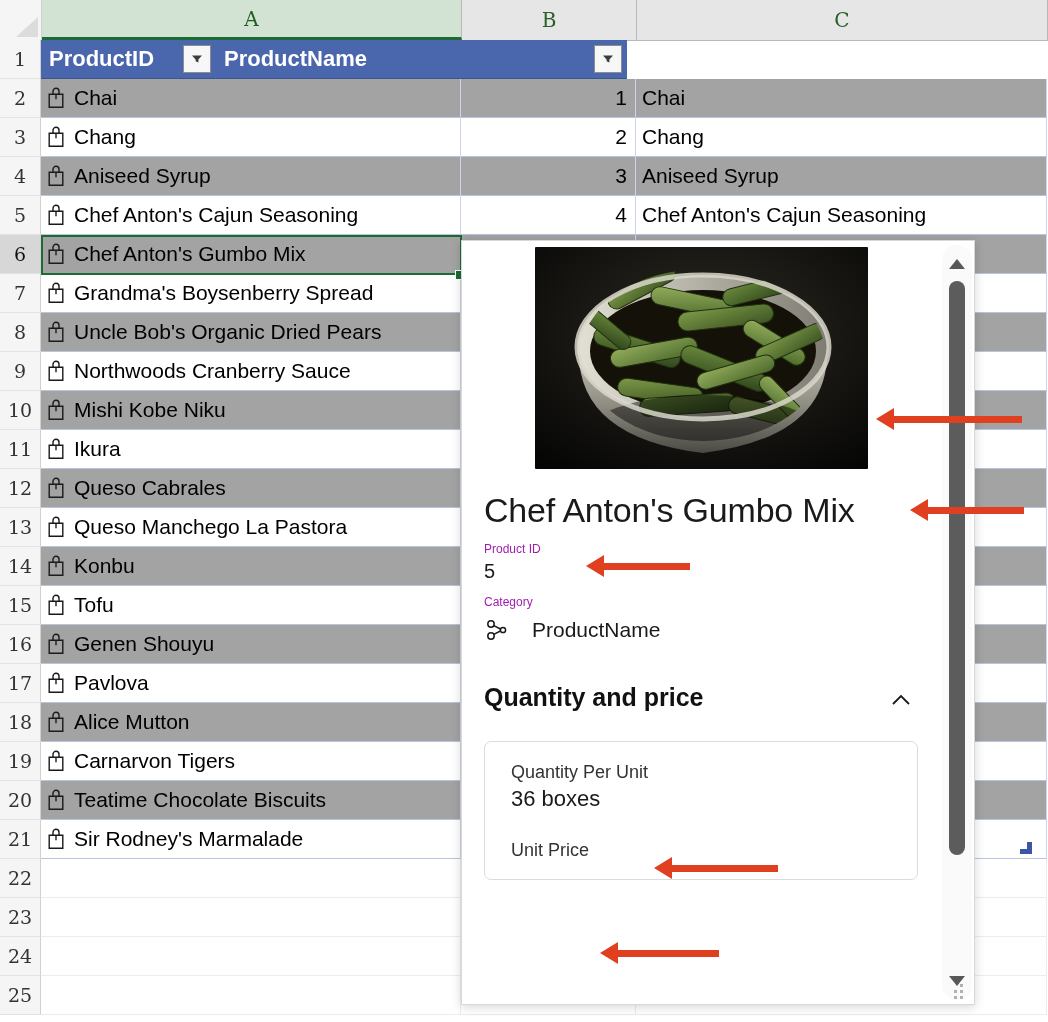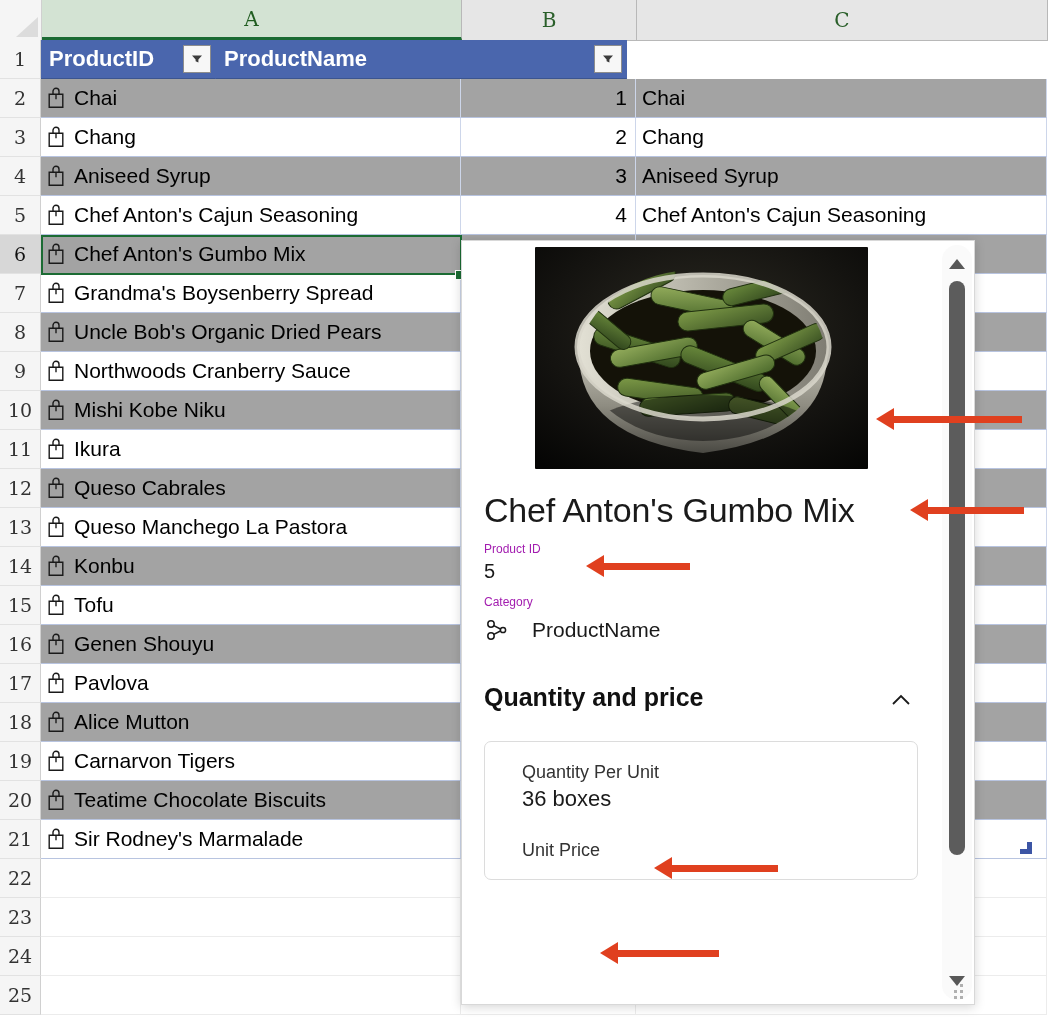--- a/index.html
+++ b/index.html
@@ -80,21 +80,21 @@
   .cat-row{display:flex;align-items:center;margin-top:8px;gap:22px;}
   .cat-icon{width:26px;height:26px;flex:0 0 26px;display:flex;align-items:center;justify-content:center;}
   .cat-text{font-size:21px;color:#1a1a1a;}
 
   .sect-head{display:flex;align-items:flex-start;justify-content:space-between;
     margin-top:40px;}
   .sect-title{font-size:25px;font-weight:bold;color:#111;}
   .chev{width:34px;height:34px;display:flex;align-items:center;justify-content:center;}
 
   .subcard{margin-top:24px;border:1px solid #dcdcdc;border-radius:7px;
-    padding:20px 22px 18px 37px;box-sizing:border-box;}
+    padding:20px 22px 18px 26px;box-sizing:border-box;}
   .sc-label{font-size:18px;color:#333;}
   .sc-value{font-size:22px;color:#1a1a1a;margin-top:3px;}
   .sc-gap{height:28px;}
 
   
   .card-sb{position:absolute;right:2px;top:4px;width:30px;bottom:4px;background:#fafafa;
     border-radius:15px;}
   .sb-up,.sb-dn{position:absolute;left:0;width:30px;height:30px;
     display:flex;align-items:center;justify-content:center;}
   .sb-up{top:4px;} .sb-dn{bottom:4px;}

